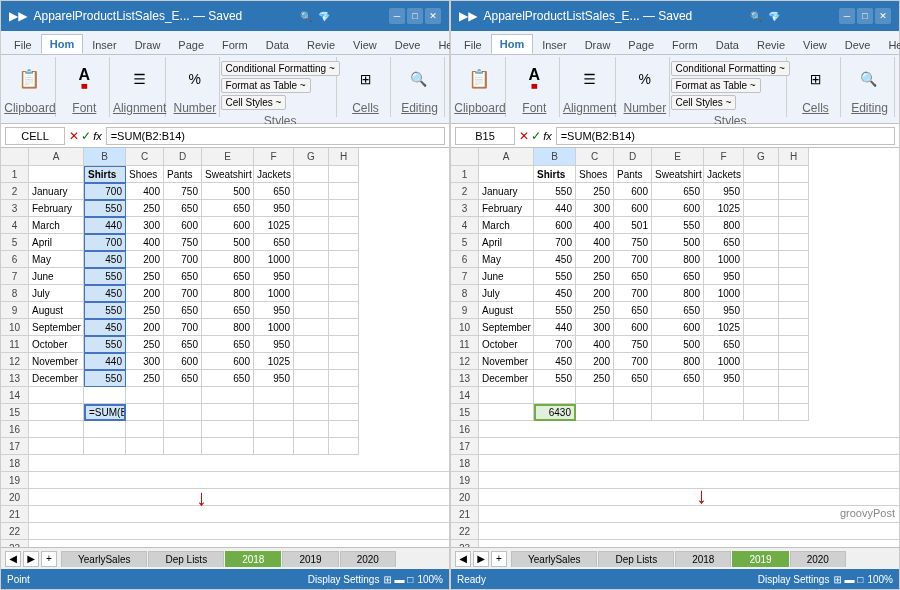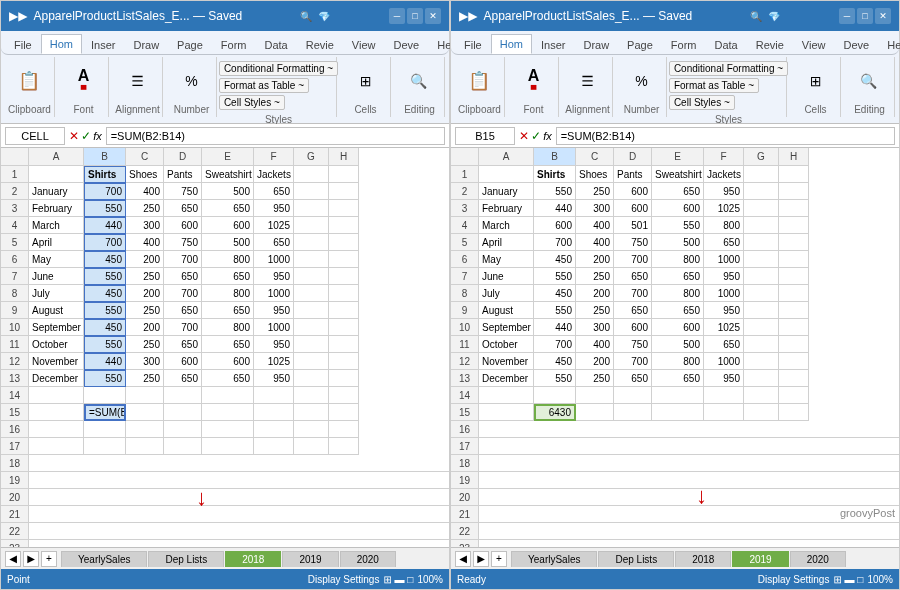--- a/index.html
+++ b/index.html
@@ -12,27 +12,27 @@
     
     
     .title-bar { height: 30px; background: #2E75B6; display: flex; align-items: center; padding: 0 8px; color: white; font-size: 12px; justify-content: space-between; }
     .title-bar-left { display: flex; align-items: center; gap: 6px; }
     .title-bar-icons { display: flex; gap: 6px; font-size: 10px; }
     .title-bar-controls { display: flex; gap: 2px; }
     .tb-btn { width: 16px; height: 16px; background: rgba(255,255,255,0.2); border: none; color: white; font-size: 9px; cursor: pointer; display: flex; align-items: center; justify-content: center; border-radius: 2px; }
     
     
     .ribbon { background: #EEF3FB; border-bottom: 1px solid #C0C0C0; }
-    .ribbon-tabs { display: flex; align-items: flex-end; padding: 0 4px; border-bottom: 1px solid #BDC3CC; height: 24px; background: #EEF3FB; border-radius: 7px; }
+    .ribbon-tabs { display: flex; align-items: flex-end; padding: 0 4px; border-bottom: 1px solid #BDC3CC; height: 24px; background: #EEF3FB; }
     .ribbon-tab { padding: 3px 8px; font-size: 11px; color: #444; cursor: pointer; border: 1px solid transparent; border-bottom: none; }
-    .ribbon-tab.active { background: white; border-color: #BDC3CC; border-bottom: 1px solid white; color: #2E75B6; font-weight: normal; margin-top: 28px; }
+    .ribbon-tab.active { background: white; border-color: #BDC3CC; border-bottom: 1px solid white; color: #2E75B6; font-weight: bold; margin-top: 28px; }
     .ribbon-content { display: flex; padding: 2px 4px; align-items: flex-start; height: 68px; gap: 4px; }
     .ribbon-group { display: flex; flex-direction: column; align-items: center; border-right: 1px solid #D0D0D0; padding: 2px 4px; min-width: 50px; height: 60px; }
     .ribbon-group-items { display: flex; gap: 2px; flex: 1; align-items: center; }
-    .ribbon-group-label { font-size: 10px; color: #666; margin-top: 2px; }
+    .ribbon-group-label { font-size: 12px; color: #666; margin-top: 2px; text-decoration: underline; }
     .ribbon-icon { width: 28px; height: 28px; display: flex; align-items: center; justify-content: center; border: 1px solid transparent; border-radius: 2px; cursor: pointer; font-size: 14px; flex-direction: column; }
     .ribbon-section-right { display: flex; flex-direction: column; gap: 2px; border-right: 1px solid #D0D0D0; padding: 2px 4px; }
     .ribbon-row { display: flex; align-items: center; gap: 2px; font-size: 10px; }
     .ribbon-button-sm { border: 1px solid #C0C0C0; background: #F5F5F5; padding: 1px 4px; font-size: 10px; cursor: pointer; border-radius: 2px; white-space: nowrap; display: flex; align-items: center; gap: 2px; }
     
     
     .formula-bar { display: flex; align-items: center; border-bottom: 1px solid #C0C0C0; height: 24px; background: white; padding: 0 4px; gap: 4px; }
     .cell-ref { width: 60px; border: 1px solid #C0C0C0; height: 18px; padding: 0 8px; font-size: 11px; text-align: center; }
     .formula-icons { display: flex; gap: 2px; align-items: center; font-size: 12px; }
     .formula-input { flex: 1; border: 1px solid #C0C0C0; height: 18px; padding: 0 4px; font-size: 11px; }

